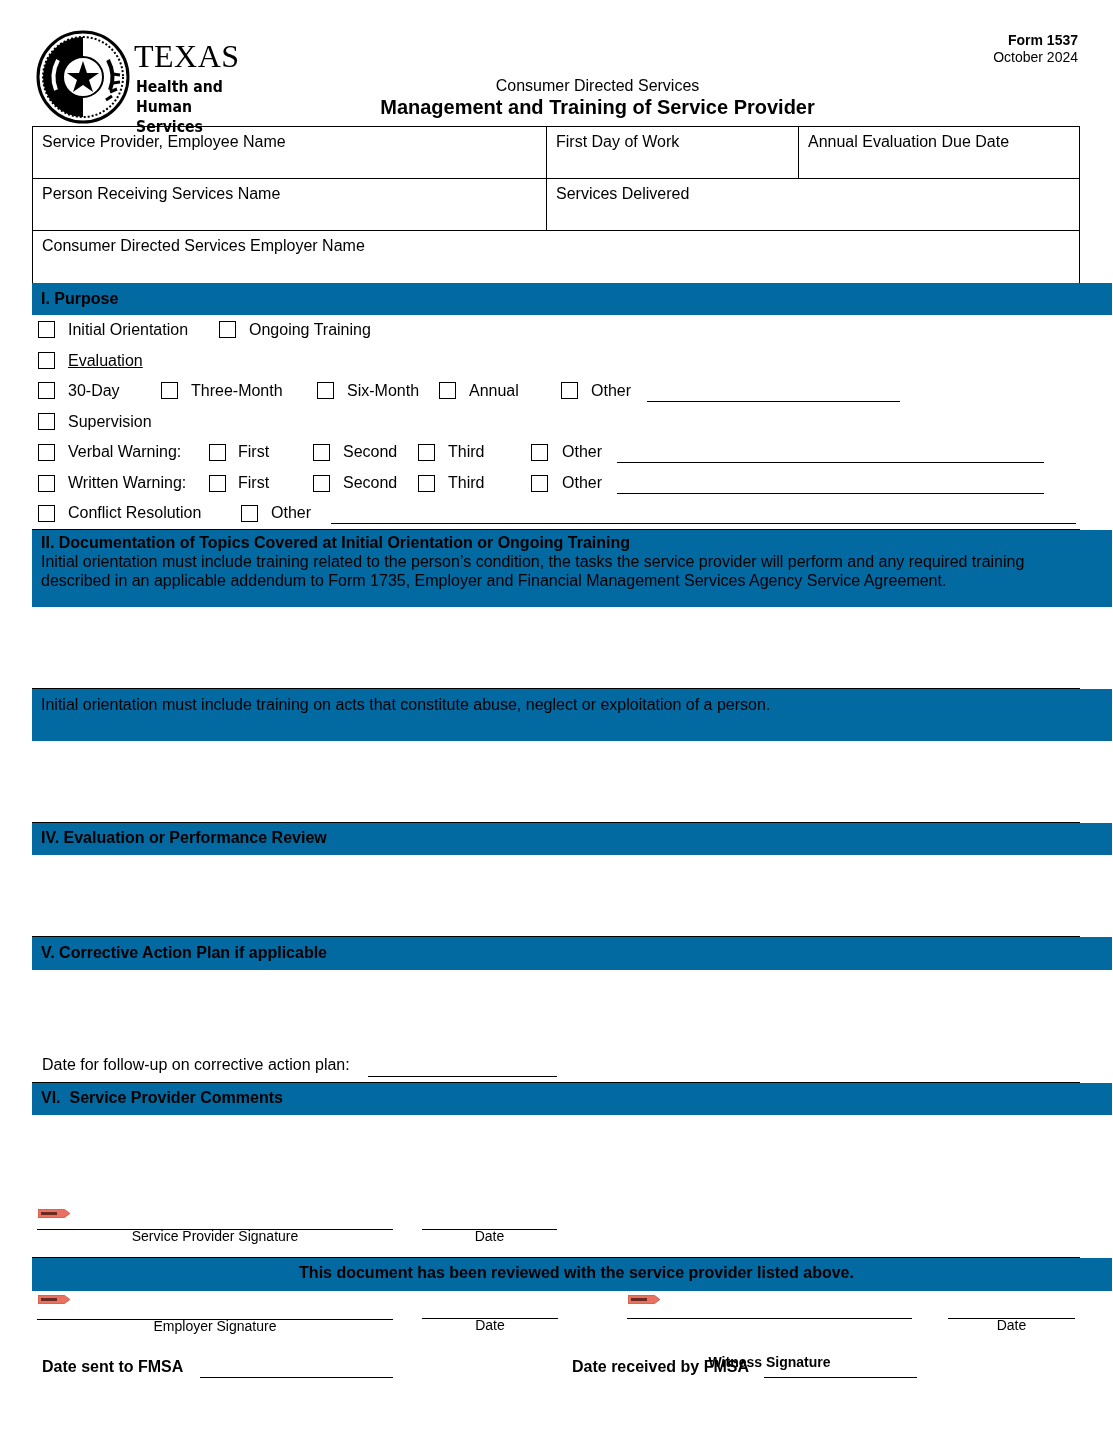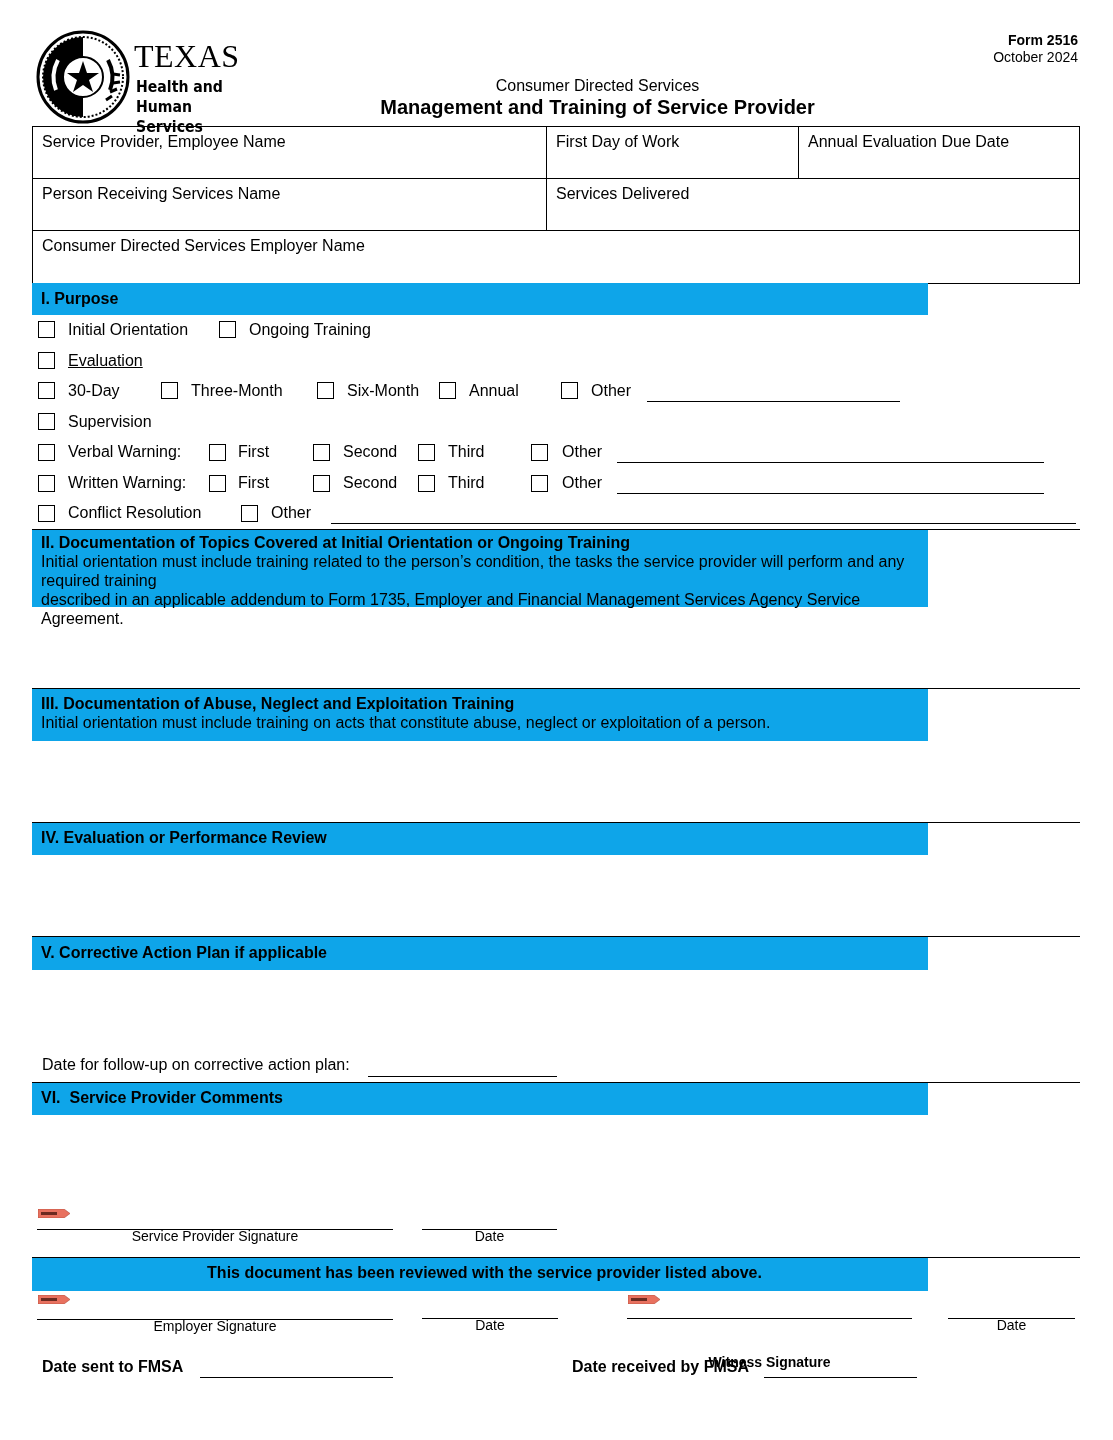--- a/index.html
+++ b/index.html
@@ -13,21 +13,21 @@
   .form-date { right:35px; top:49px; font-size:14px; text-align:right; }
   .subtitle { left:380px; width:435px; top:77px; text-align:center; font-size:16px; }
   .title { left:360px; width:475px; top:96px; text-align:center; font-size:20px; font-weight:bold; }
   .grid { left:32px; top:126px; width:1048px; border:1px solid #000; box-sizing:border-box; }
   .grid-row { display:flex; height:52px; border-bottom:1px solid #000; box-sizing:border-box; }
   .grid-row:last-child { border-bottom:none; height:52px; }
   .cell { padding:6px 9px; font-size:16px; box-sizing:border-box; }
   .c1 { width:514px; border-right:1px solid #000; }
   .c2 { width:252px; border-right:1px solid #000; }
   .c3 { flex:1; }
-  .shade { background:#0ea5e9; left:32px; width:896px; box-sizing:border-box; padding-left:9px; }
+  .shade { background:#0369a1; left:32px; width:1080px; box-sizing:border-box; padding-left:9px; }
   .sec-title { font-weight:bold; font-size:16px; }
   .sec-desc { font-size:16px; line-height:19px; }
   .rule { left:32px; width:1048px; height:0; border-top:1px solid #000; }
   .cb { width:17px; height:17px; border:1px solid #000; box-sizing:border-box; background:#fff; cursor:pointer; }
   .lbl { font-size:16px; line-height:18px; }
   .line { height:0; border-top:1px solid #000; }
   .sig-lbl { font-size:14px; text-align:center; }
   .flag { width:32px; height:9px; }
   .bold16 { font-size:16px; font-weight:bold; }
 </style>
@@ -45,21 +45,21 @@
     <path d="M74 60 Q80 45 72 30" fill="none" stroke="#000" stroke-width="4"></path>
     <path d="M70 70 l6 -4 M74 62 l7 -3 M77 53 l7 -1 M77 44 l7 1" stroke="#000" stroke-width="3"></path>
   </svg>
   <div class="logo-text-texas">TEXAS</div>
   <div class="logo-text-hhs">
     <div>Health and Human</div>
     <div>Services</div>
   </div>
 </div>
 
-<div class="abs form-no">Form 2516</div>
+<div class="abs form-no">Form 1537</div>
 <div class="abs form-date">October 2024</div>
 <div class="abs subtitle">Consumer Directed Services</div>
 <div class="abs title">Management and Training of Service Provider</div>
 
 <div class="abs grid">
   <div class="grid-row">
     <div class="cell c1"><span>Service Provider, Employee Name</span></div>
     <div class="cell c2"><span>First Day of Work</span></div>
     <div class="cell c3"><span>Annual Evaluation Due Date</span></div>
   </div>
@@ -132,21 +132,20 @@
 <div class="abs rule" style="top:529px;"></div>
 <div class="abs shade" style="top:530px;height:77px;padding-top:4px;">
   <div class="sec-title">II. Documentation of Topics Covered at Initial Orientation or Ongoing Training</div>
   <div class="sec-desc">Initial orientation must include training related to the person’s condition, the tasks the service provider will perform and any required training</div>
   <div class="sec-desc">described in an applicable addendum to Form 1735, Employer and Financial Management Services Agency Service Agreement.</div>
 </div>
 <div class="abs" style="left:32px;top:607px;width:1048px;height:81px;"></div>
 
 <div class="abs rule" style="top:688px;"></div>
 <div class="abs shade" style="top:689px;height:52px;padding-top:6px;">
-  <div class="sec-title">III. Documentation of Abuse, Neglect and Exploitation Training</div>
   <div class="sec-desc">Initial orientation must include training on acts that constitute abuse, neglect or exploitation of a person.</div>
 </div>
 <div class="abs" style="left:32px;top:741px;width:1048px;height:81px;"></div>
 
 <div class="abs rule" style="top:822px;"></div>
 <div class="abs shade" style="top:823px;height:32px;padding-top:6px;">
   <span class="sec-title">IV. Evaluation or Performance Review</span>
 </div>
 <div class="abs" style="left:32px;top:855px;width:1048px;height:81px;"></div>
 

